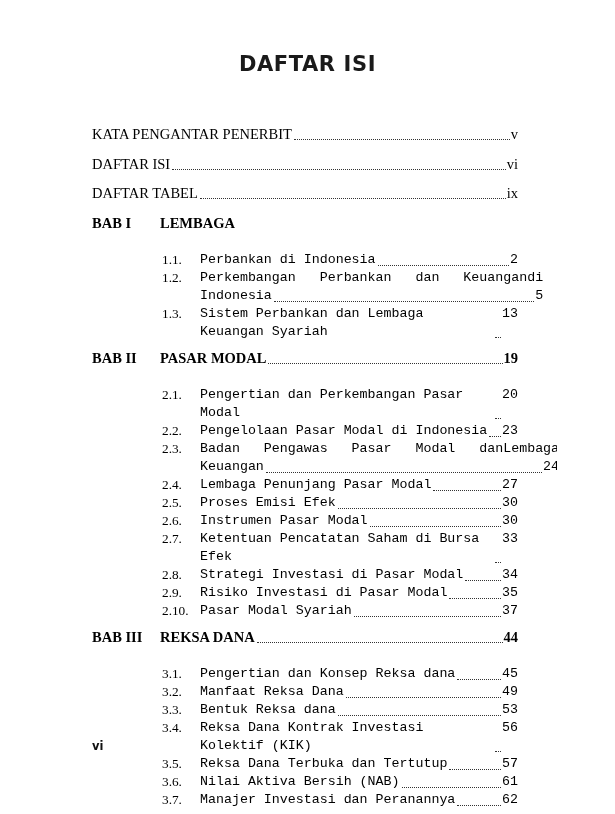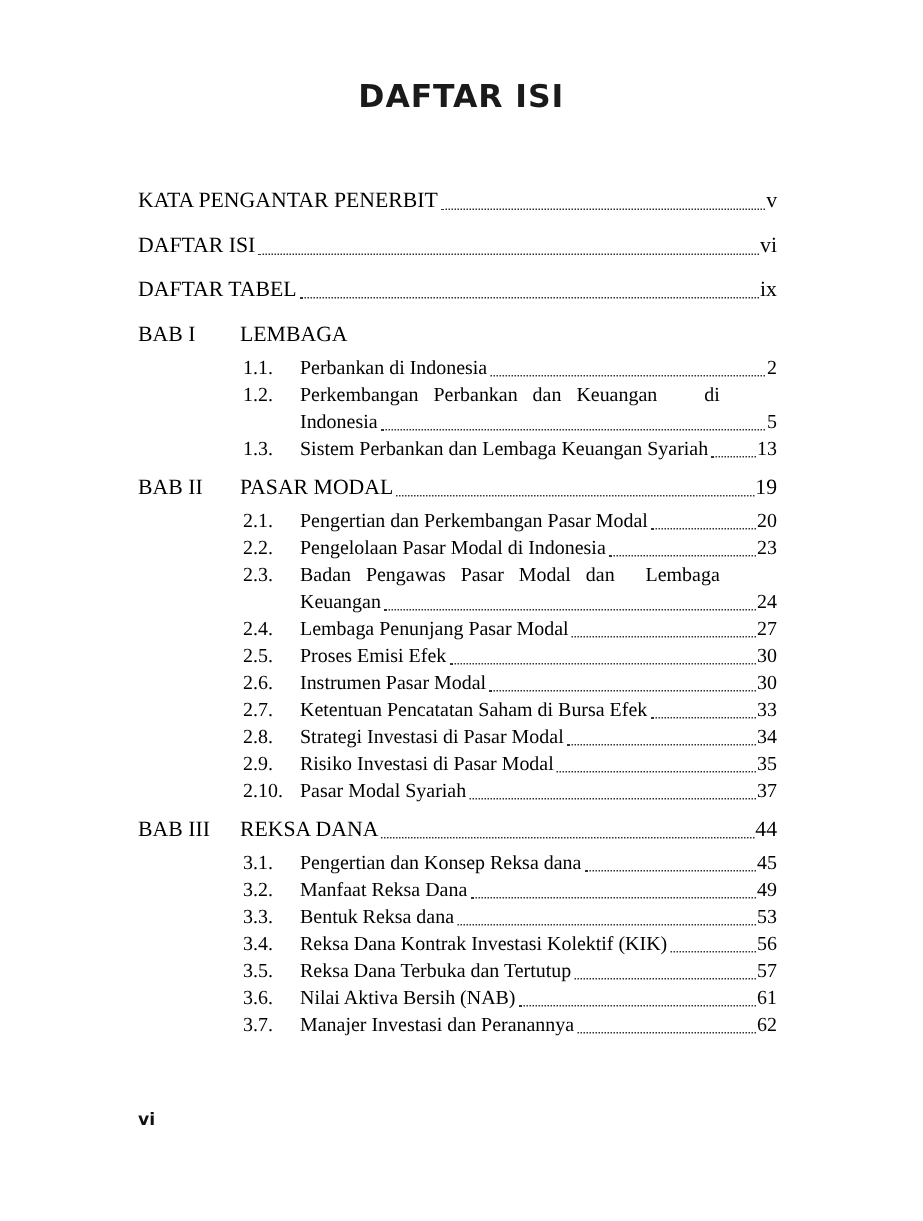--- a/index.html
+++ b/index.html
@@ -64,21 +64,21 @@
   .front-item {
     font-size: 14.5px;
     margin-bottom: 12.5px;
   }
   .front-item .label { white-space: pre; }
 
   
   .chapter {
     display: flex;
     align-items: center;
-    font-weight: normal;
+    font-weight: bold;
     font-size: 14.5px;
     margin-top: 9px;
   }
   .chapter .bab {
     flex: 0 0 68px;
     white-space: pre;
   }
   .chapter .ctitle {
     flex: 1 1 auto;
   }
@@ -98,22 +98,23 @@
     font-size: 13.3px;
     margin-left: 70px;
     line-height: 18px;
   }
   .sub .num {
     flex: 0 0 38px;
     white-space: pre;
   }
   .sub .stext {
     flex: 1 1 auto;
-  }
-  .sub-group { margin-top: 4px; }
+    font-family: Liberation Mono, monospace;
+  }
+  .sub-group { margin-top: 19px; }
 
   
   .footer {
     position: absolute;
     left: 92px;
     top: 739px;
     display: flex;
     align-items: baseline;
     font-family: "DejaVu Sans", sans-serif;
   }

